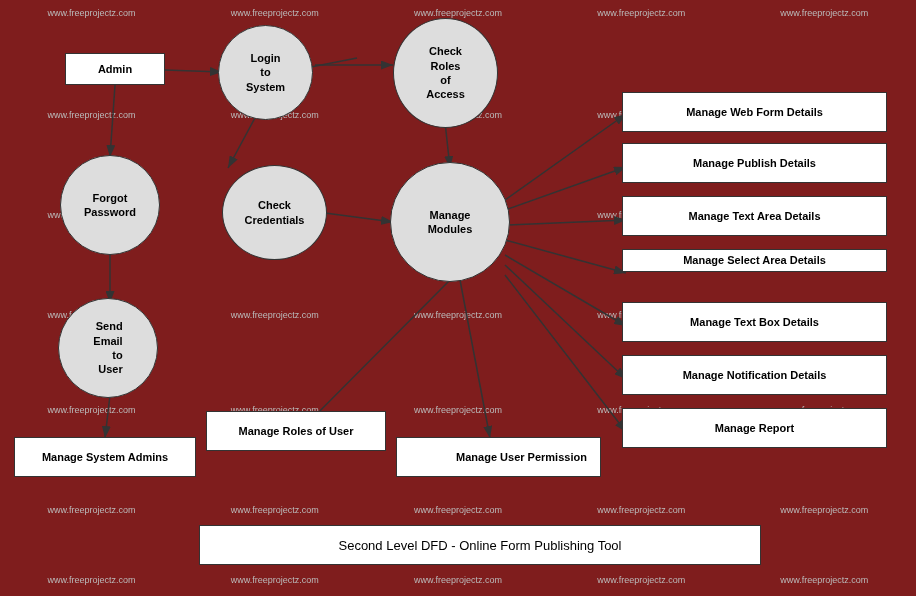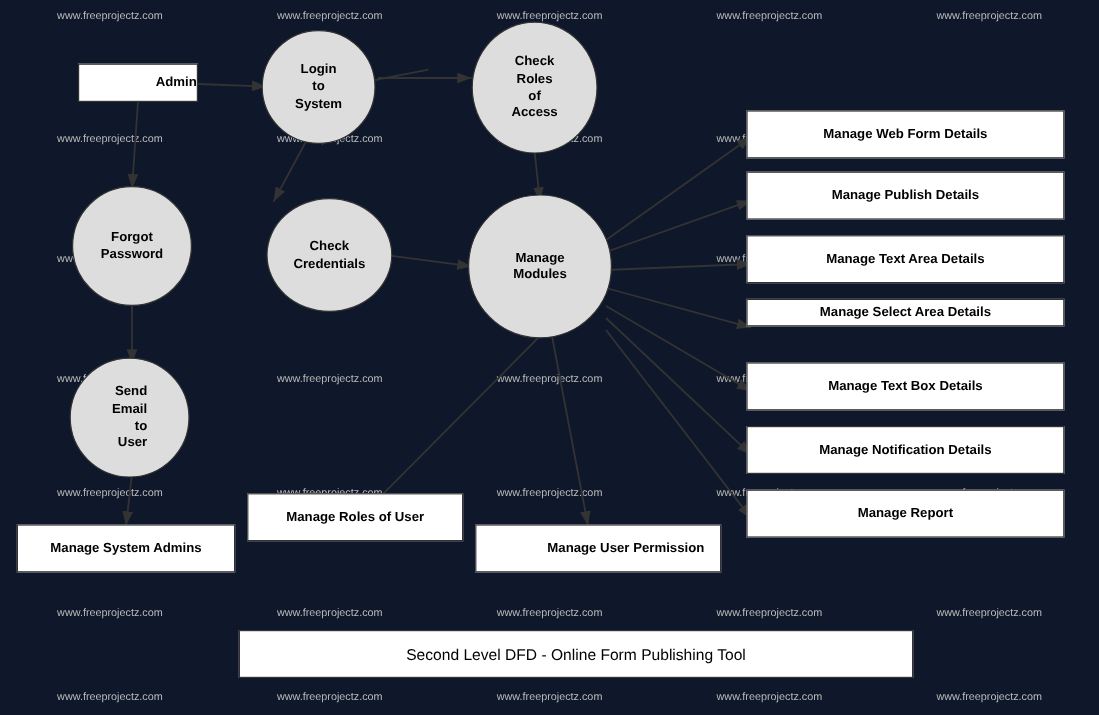--- a/index.html
+++ b/index.html
@@ -10,21 +10,21 @@
       width: 916px;
       height: 596px;
       overflow: hidden;
       position: relative;
     }
 
     .diagram-container {
       position: relative;
       width: 916px;
       height: 596px;
-      background: #0f172a;
+      background: #7f1d1d;
     }
 
     
     .connections-svg {
       position: absolute;
       top: 0;
       left: 0;
       width: 916px;
       height: 596px;
       pointer-events: none;
@@ -174,21 +174,21 @@
 
     <line x1="505" y1="265" x2="626" y2="379" stroke="#333" stroke-width="1.5" marker-end="url(#arrowhead)"></line>
 
     <line x1="505" y1="275" x2="626" y2="432" stroke="#333" stroke-width="1.5" marker-end="url(#arrowhead)"></line>
 
     <line x1="450" y1="280" x2="293" y2="438" stroke="#333" stroke-width="1.5" marker-end="url(#arrowhead)"></line>
 
     <line x1="460" y1="280" x2="490" y2="438" stroke="#333" stroke-width="1.5" marker-end="url(#arrowhead)"></line>
   </svg>
 
-  <div class="box" style="left:65px; top:53px; width:100px; height:32px;justify-content:flex-end;">
+  <div class="box" style="left:65px; top:53px; width:100px; height:32px;">
     <span>Admin</span>
   </div>
 
   <div class="circle" style="left:218px; top:25px; width:95px; height:95px;">
     <span>Login<br>to<br>System</span>
   </div>
 
   <div class="circle" style="left:393px; top:18px; width:105px; height:110px;">
     <span>Check<br>Roles<br>of<br>Access</span>
   </div>

